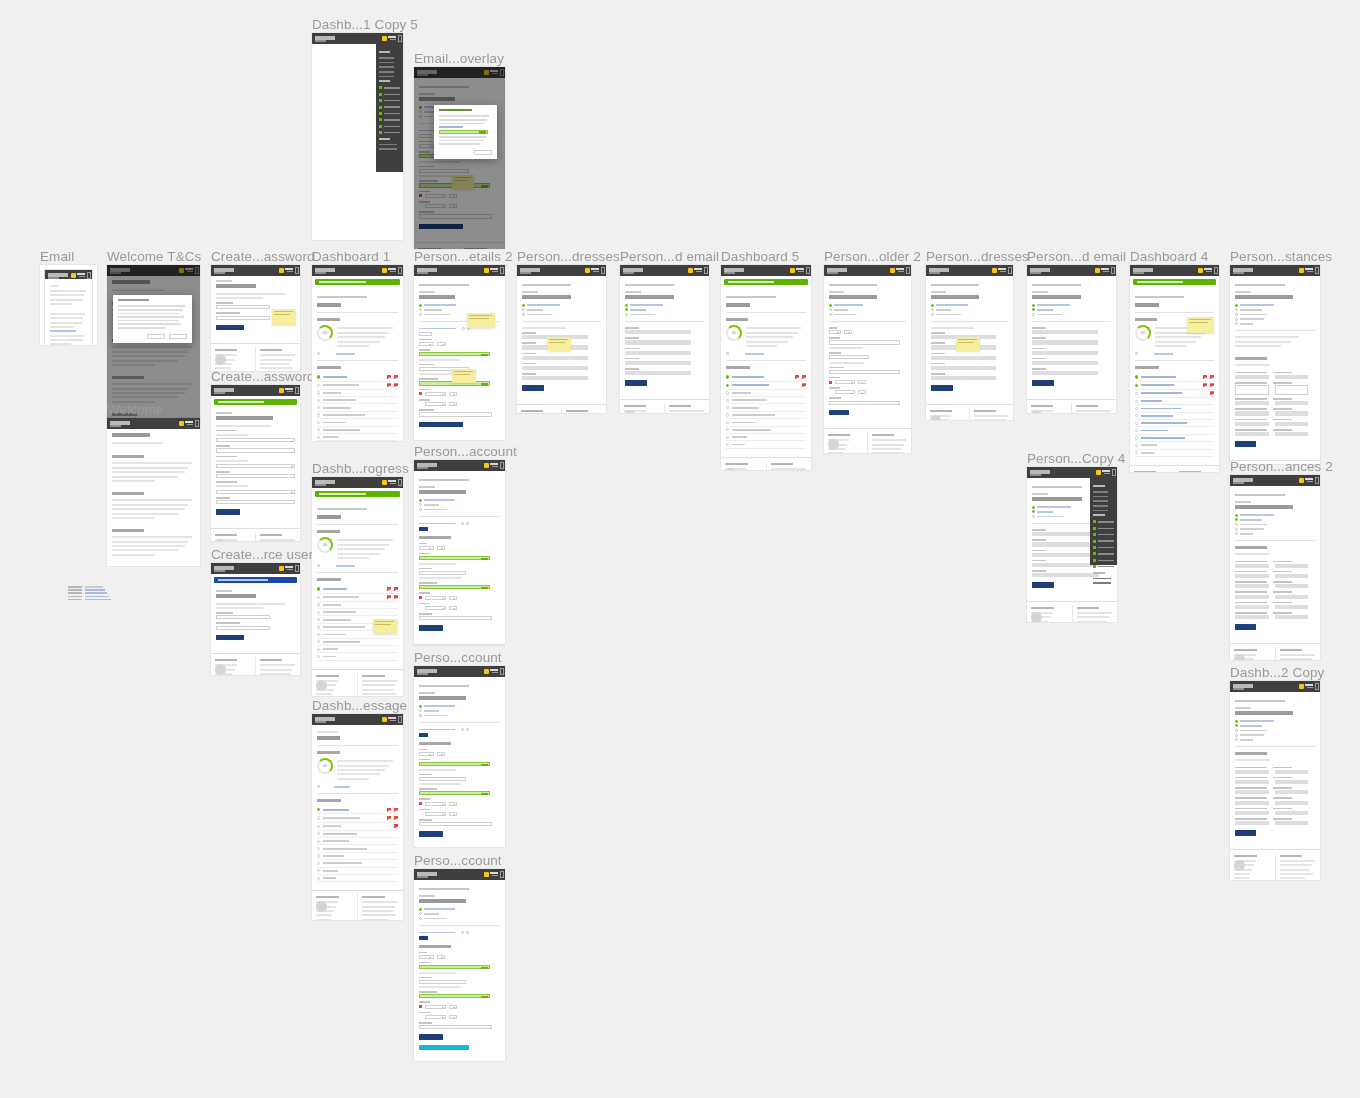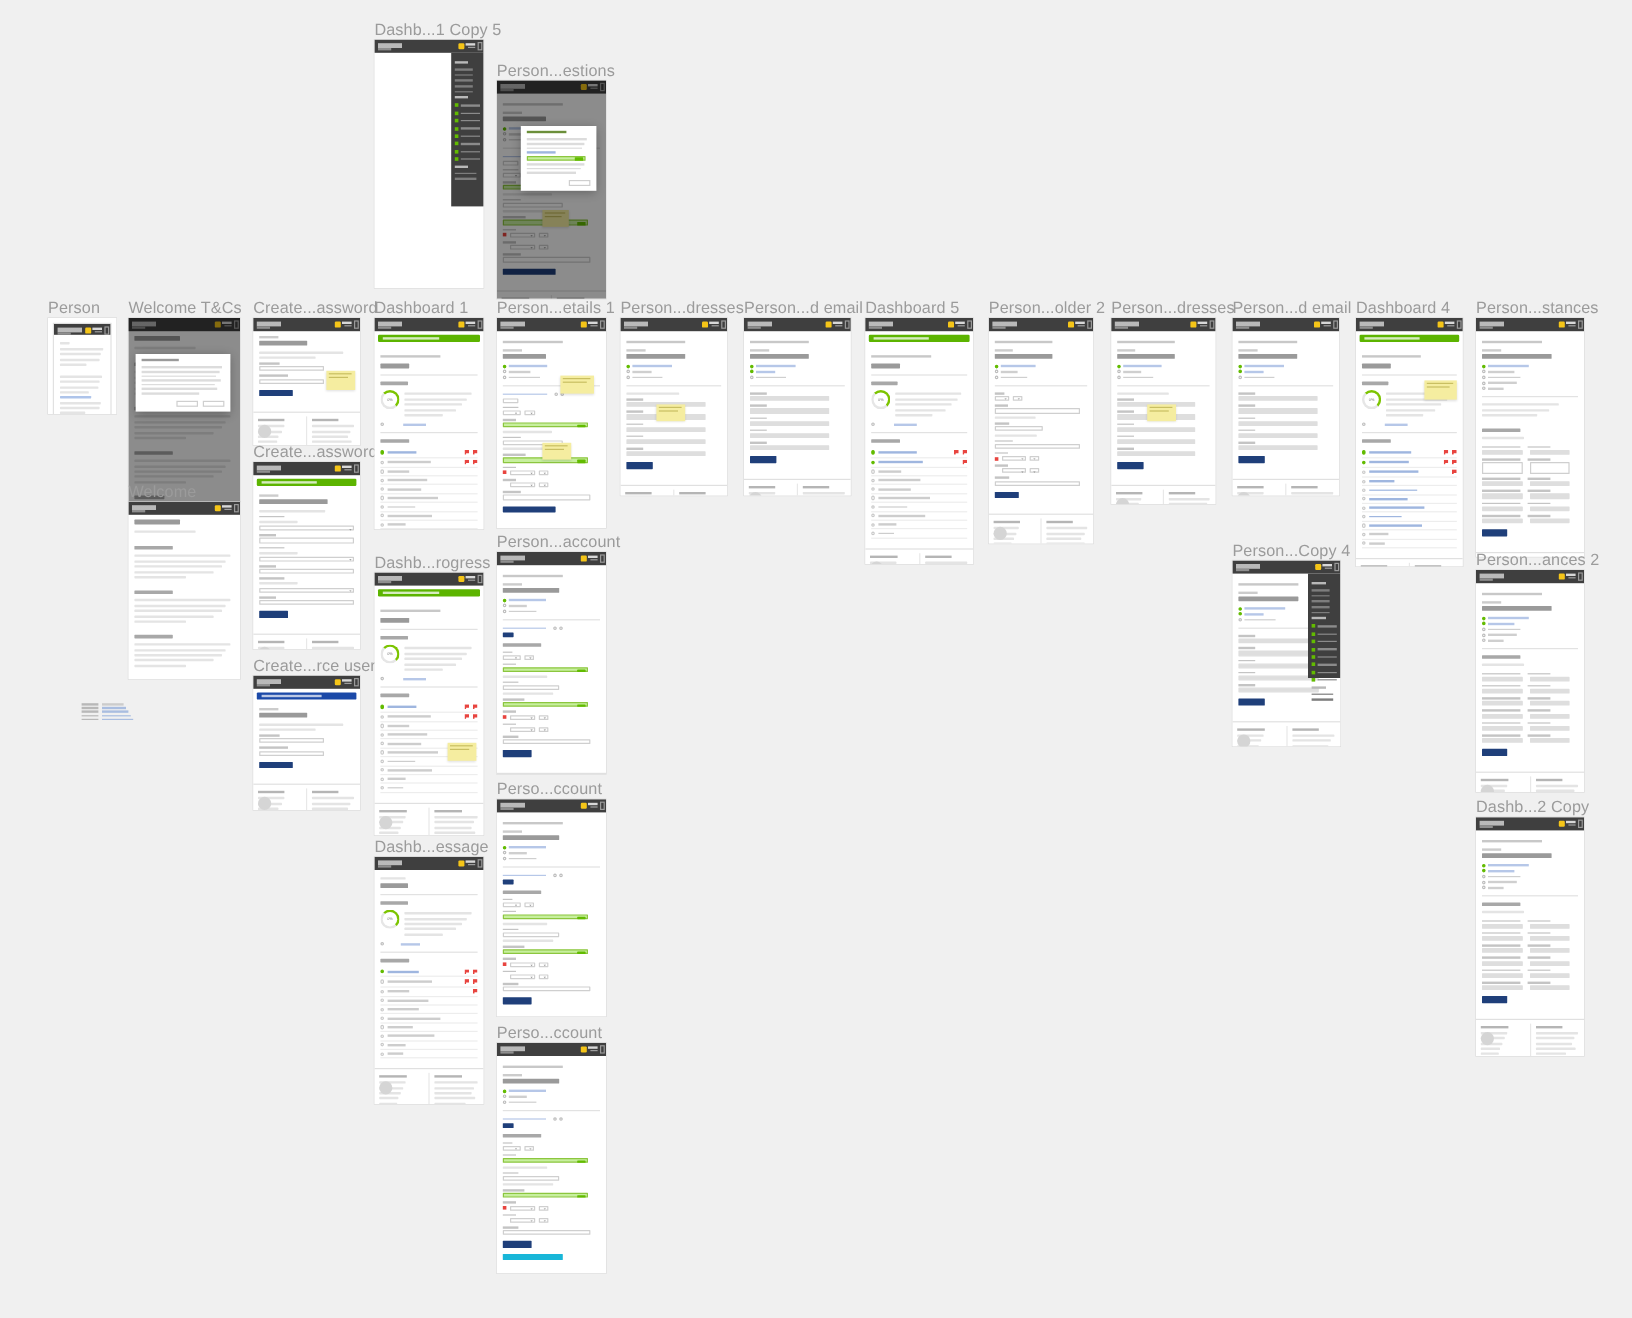--- a/index.html
+++ b/index.html
@@ -117,21 +117,21 @@
   .modal .btns { display:flex; justify-content:flex-end; gap:4px; margin-top:5px;}
   .modal .btns i { display:block;width:18px;height:5px;border:.8px solid #cfcfcf;}
 
   .email-card { background:#fff; border:.7px solid #e1e1e1; margin:5px; padding:0; }
 </style>
 </head>
 <body>
 
 <div id="canvas" style="background: rgb(240, 240, 240);">
     <div class="frame" style="left:40px;top:265px;width:57px;height:80px;">
-      <div class="frame-title" style="color: rgb(155, 155, 155);">Person</div>
+      <div class="frame-title" style="color: rgb(155, 155, 155);">Email</div>
       <div class="frame-body" style="background: rgb(255, 255, 255);">
         <div class="email-card" style="border:.7px solid #e1e1e1;margin:4px;">
           <div class="hdr" style="height: 9px;">
             <div class="logo"></div>
             <div class="logo2"></div>
             <div class="yel"></div>
             <div class="ln1"></div>
             <div class="ln2"></div>
             <div class="burg"></div>
           </div>
@@ -748,21 +748,21 @@
             <div class="line sm" style="width:96%"></div>
             <div class="line sm" style="width:90%"></div>
             <div class="line sm" style="width:84%"></div>
             <div class="line sm" style="width:92%"></div>
           </div>
         </div>
         <div class="sticky" style="left:61px;top:142px;width:24px;height:15px"></div>
       </div>
     </div>
     <div class="frame" style="left:414px;top:67px;width:91px;height:182px;">
-      <div class="frame-title" style="color: rgb(155, 155, 155);">Person...estions</div>
+      <div class="frame-title" style="color: rgb(155, 155, 155);">Email...overlay</div>
       <div class="frame-body">
         <div class="hdr">
           <div class="logo"></div>
           <div class="logo2"></div>
           <div class="yel"></div>
           <div class="ln1"></div>
           <div class="ln2"></div>
           <div class="burg"></div>
         </div>
         <div class="pg">
@@ -851,21 +851,21 @@
           <div class="ml" style="width:90%"></div>
           <div class="ml" style="width:84%"></div>
           <div class="ml" style="width:78%"></div>
           <div class="btns">
             <i></i>
           </div>
         </div>
       </div>
     </div>
     <div class="frame" style="left:414px;top:265px;width:91px;height:175px;">
-      <div class="frame-title" style="color: rgb(155, 155, 155);">Person...etails 1</div>
+      <div class="frame-title" style="color: rgb(155, 155, 155);">Person...etails 2</div>
       <div class="frame-body">
         <div class="hdr">
           <div class="logo"></div>
           <div class="logo2"></div>
           <div class="yel"></div>
           <div class="ln1"></div>
           <div class="ln2"></div>
           <div class="burg"></div>
         </div>
         <div class="pg">

